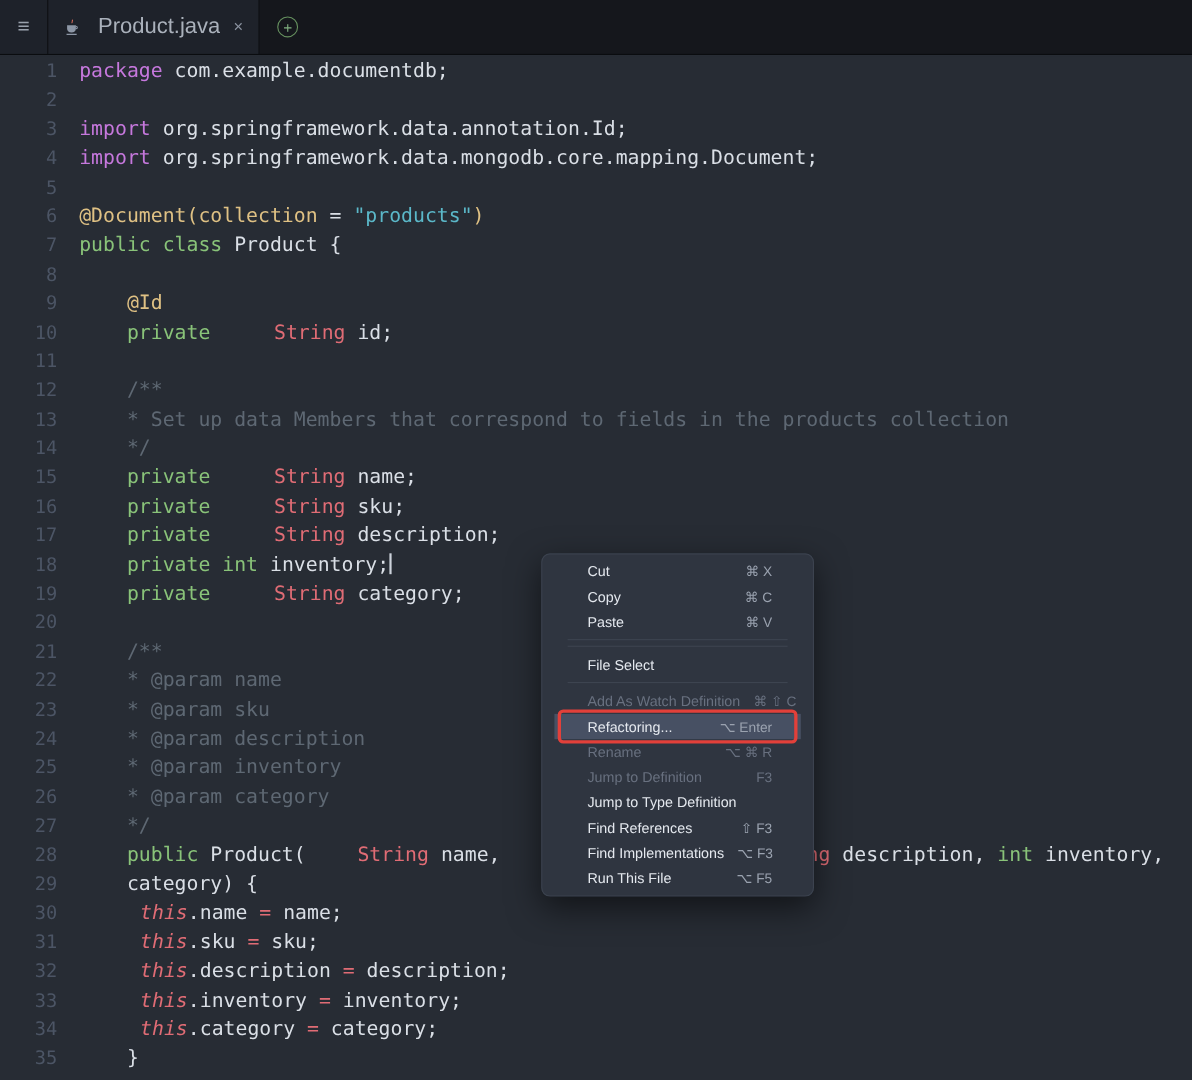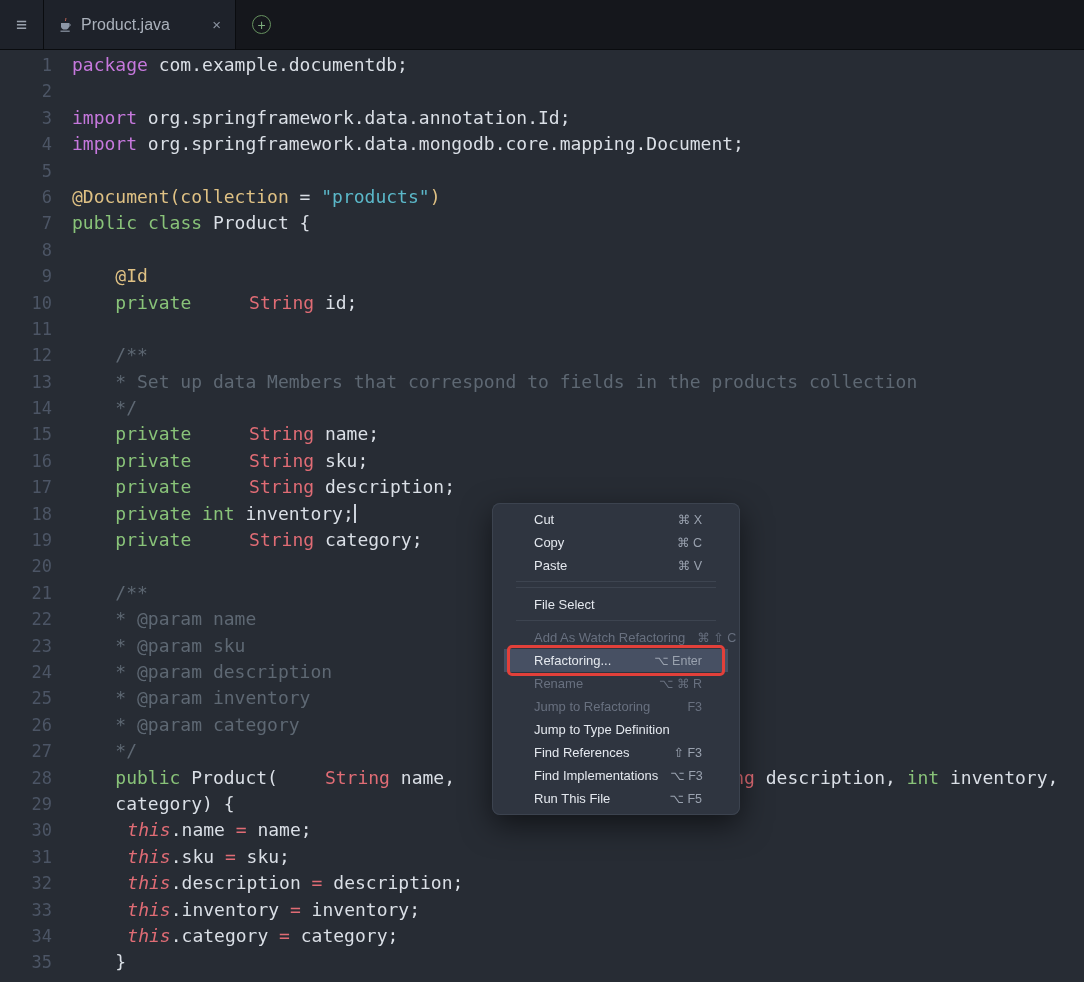--- a/index.html
+++ b/index.html
@@ -13,21 +13,21 @@
   *{box-sizing:border-box;}
   html,body{margin:0;padding:0;}
   body{width:1084px;height:982px;position:relative;overflow:hidden;background:var(--editor-bg);}
 
   
   .tabbar{height:50px;display:flex;align-items:stretch;background:var(--tabbar-bg);border-bottom:1px solid #0a0c0f;}
   .hamburger{width:44px;display:flex;align-items:center;justify-content:center;background:var(--tabcell-bg);
     border-right:1px solid #0a0c0f;color:#99a1ac;font:19px "Liberation Sans",sans-serif;cursor:default;}
   .tab{width:192px;display:flex;align-items:center;gap:8px;padding:0 10px 0 14px;background:var(--tabcell-bg);
     border-right:1px solid #0a0c0f;font-family:"Liberation Sans",sans-serif;}
-  .tab-title{flex:1;font-size:16px;color:var(--tab-fg);white-space:nowrap;overflow:hidden;}
+  .tab-title{flex:1;font-size:20px;color:var(--tab-fg);white-space:nowrap;overflow:hidden;text-align:right;}
   .tab-close{color:#8b93a0;font-size:15px;line-height:1;padding:2px 4px;}
   .newtab{align-self:center;margin-left:16px;width:19px;height:19px;border:1.5px solid #66915f;border-radius:50%;
     color:var(--newtab-green);display:flex;align-items:center;justify-content:center;
     font:14px/1 "Liberation Sans",sans-serif;}
 
   
   .editor{position:absolute;top:51px;left:0;right:0;bottom:0;background:var(--editor-bg);
     font:18px/26.4px "DejaVu Sans Mono",monospace;white-space:pre;color:var(--code-fg);padding-top:1px;}
   .line{display:flex;height:26.4px;}
   .ln{flex:0 0 52px;text-align:right;color:var(--gutter-fg);font-size:17px;}
@@ -96,34 +96,34 @@
       <span class="mi-shortcut">⌘ V</span>
     </div>
     <div class="menu-sep"></div>
     <div class="menu-sep"></div>
     <div class="menu-item">
       <span class="mi-label">File Select</span>
       <span class="mi-shortcut"></span>
     </div>
     <div class="menu-sep"></div>
     <div class="menu-item disabled">
-      <span class="mi-label">Add As Watch Refactoring</span>
+      <span class="mi-label">Add As Watch Definition</span>
       <span class="mi-shortcut">⌘ ⇧ C</span>
     </div>
     <div class="menu-item selected">
       <span class="mi-label">Refactoring...</span>
       <span class="mi-shortcut">⌥ Enter</span>
       <div class="annotation-box"></div>
     </div>
     <div class="menu-item disabled">
       <span class="mi-label">Rename</span>
       <span class="mi-shortcut">⌥ ⌘ R</span>
     </div>
     <div class="menu-item disabled">
-      <span class="mi-label">Jump to Refactoring</span>
+      <span class="mi-label">Jump to Definition</span>
       <span class="mi-shortcut">F3</span>
     </div>
     <div class="menu-item">
       <span class="mi-label">Jump to Type Definition</span>
       <span class="mi-shortcut"></span>
     </div>
     <div class="menu-item">
       <span class="mi-label">Find References</span>
       <span class="mi-shortcut">⇧ F3</span>
     </div>

